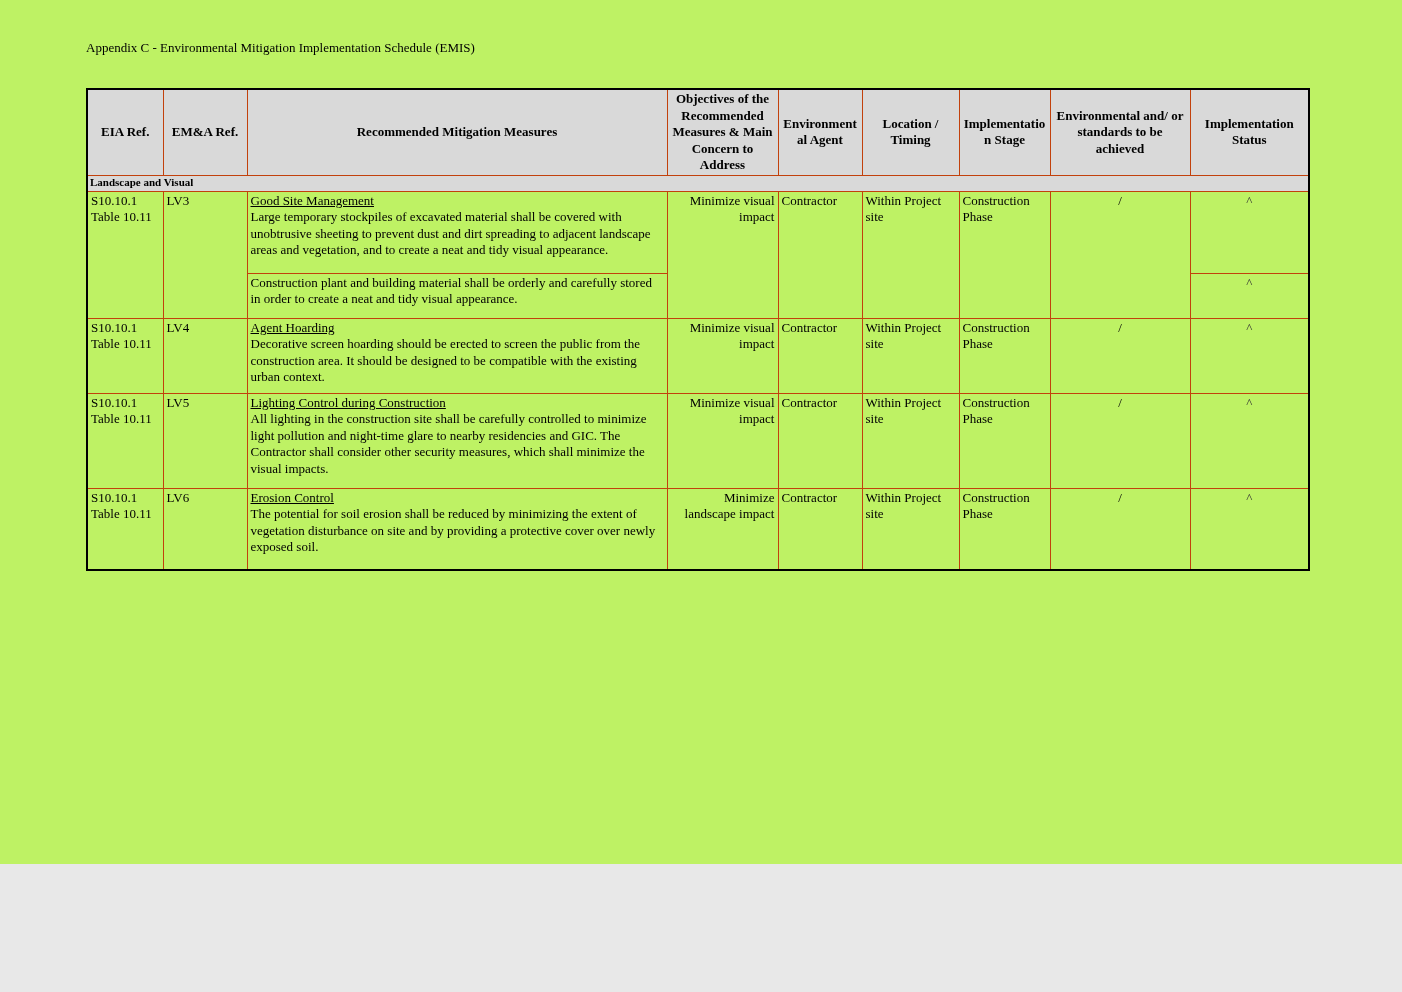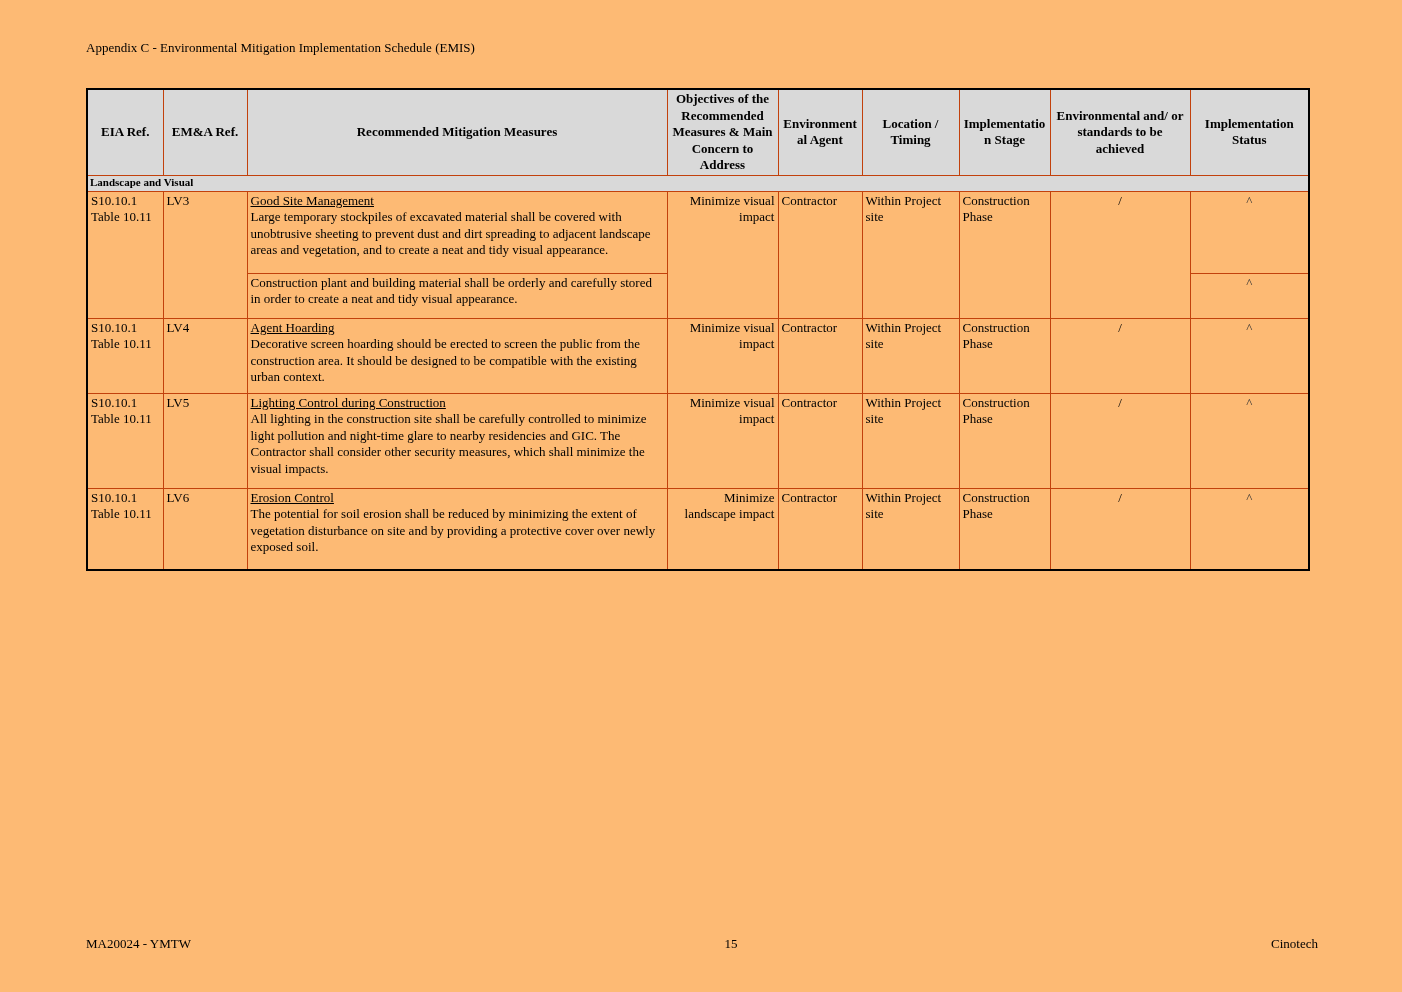--- a/index.html
+++ b/index.html
@@ -1,21 +1,21 @@
 <!DOCTYPE html>
 <html><head>
 <meta charset="utf-8">
 <style>
   * { margin: 0; padding: 0; box-sizing: border-box; }
   html, body { background: #e8e8e8; }
   .page {
     position: relative;
     width: 1402px;
-    height: 992px;
-    background: #fdba74;
+    height: 864px;
+    background: #bef264;
     font-family: "Liberation Serif", "DejaVu Serif", serif;
     color: #000000;
     overflow: hidden;
     padding-left: 24px;
   }
   .doc-title {
     position: absolute;
     left: 86px;
     top: 40px;
     font-size: 13px;

